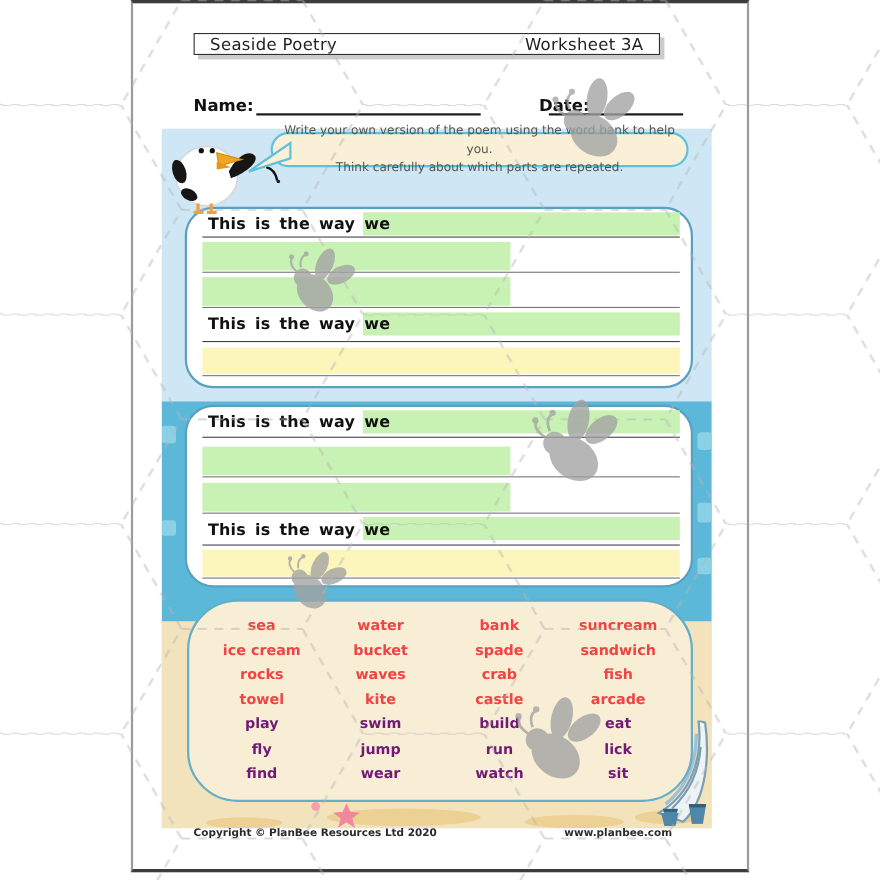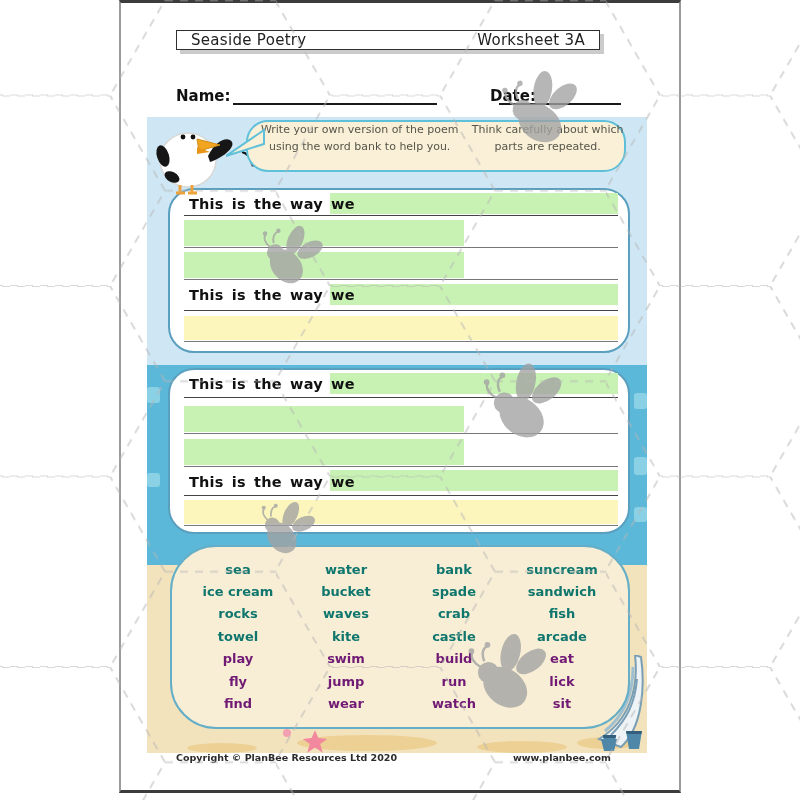--- a/index.html
+++ b/index.html
@@ -22,39 +22,39 @@
   .write-line{border-bottom:2px solid #1a1a1a;height:18px;z-index:3;}
 
   
   #content{left:147px;top:117px;width:500px;height:636px;background:#cfe7f5;overflow:hidden;z-index:1;}
   #sea-band{left:0;top:248px;width:500px;height:200px;background:#5cb8d9;}
   .wave{background:#8ad1e6;border-radius:3px;}
   #sand-band{left:0;top:448px;width:500px;height:188px;background:#f3e3bd;}
   .sand-blob{background:#ecd094;border-radius:50%;}
 
   
-  #bubble{left:246px;top:120px;width:380px;height:52px;background:#faf0d7;
-      border:2px solid #5fc0d9;border-radius:22px;z-index:3;display:flex;flex-direction:row;
+  #bubble{left:246px;top:120px;width:380px;height:32px;background:#faf0d7;
+      border:2px solid #5fc0d9;border-radius:22px;z-index:3;display:flex;flex-direction:column;
       justify-content:center;text-align:center;font-size:11px;line-height:1.5;color:#55554a;box-sizing:border-box;}
   #bubble-tail{left:226px;top:128px;z-index:4;}
 
   
   .poem-box{width:462px;height:165px;background:#fff;border:2px solid #5b9fbe;border-radius:26px;z-index:2;box-sizing:border-box;}
   .hl-green{background:#c8f2b3;z-index:3;}
   .hl-yellow{background:#fcf6bd;z-index:3;}
   .rule{height:1.2px;background:#777;z-index:3;}
   .rule.dark{background:#444;}
   .poem-label{font-weight:bold;font-size:14.5px;color:#111;z-index:4;word-spacing:3px;letter-spacing:.2px;}
 
   
   #wordbank-box{left:170px;top:545px;width:460px;height:184px;background:#f8eed5;
       border:2.5px solid #64aec7;border-radius:46px;z-index:3;box-sizing:border-box;}
   #wordbank-grid{left:184px;top:558px;width:432px;z-index:4;display:grid;
       grid-template-columns:repeat(4,1fr);grid-auto-rows:22.4px;align-items:center;}
-  #wordbank-grid span{text-align:center;font-size:13px;font-weight:bold;color:#0f766e;}
+  #wordbank-grid span{text-align:center;font-size:13px;font-weight:bold;color:#ef4444;}
   #wordbank-grid span.verb{color:#701a75;}
 
   
   .footer-text{font-size:9.5px;font-weight:bold;color:#2b2b2b;z-index:3;}
 
   
   .fly{z-index:8;opacity:.78;}
   #hex-overlay{left:0;top:0;z-index:9;pointer-events:none;opacity:.5;}
   svg{display:block;}
 </style>

